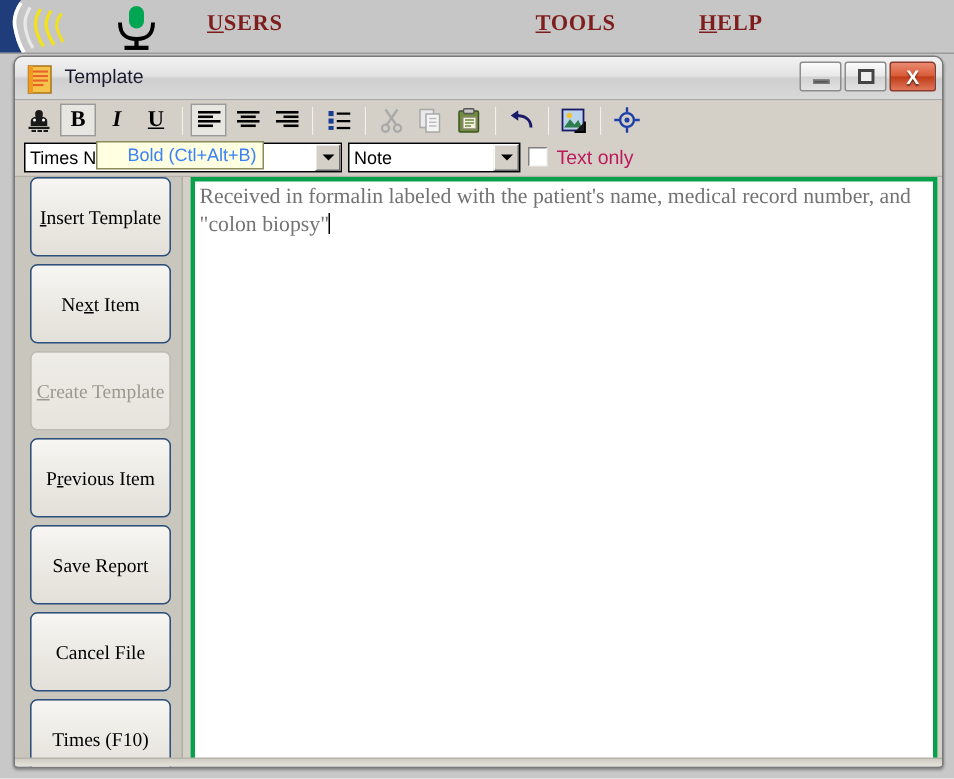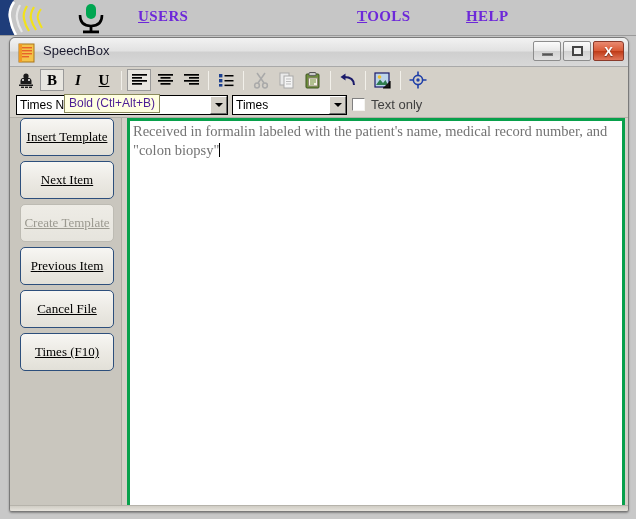--- a/index.html
+++ b/index.html
@@ -25,21 +25,21 @@
     width: 62px; height: 36px;
   }
   #mic-icon {
     position: absolute; left: 74px; top: 2px;
     width: 34px; height: 32px;
   }
   .menu-item {
     position: absolute; top: 8px;
     font-family: "Liberation Serif", serif;
     font-size: 15px; font-weight: bold;
-    color: #6d28d9; letter-spacing: .4px;
+    color: #7f1d1d; letter-spacing: .4px;
     white-space: nowrap; cursor: default;
   }
   .menu-item u { text-decoration: underline; }
   #menu-users { left: 138px; }
   #menu-vocabulary { left: 220px; }
   #menu-tools { left: 357px; text-align: right; }
   #menu-help { left: 466px; }
 
   
   #window {
@@ -178,43 +178,43 @@
     border-top: 4px solid #000;
   }
   #combo-font  { left: 6px;   width: 212px; }
   #combo-color { left: 222px; width: 115px; }
 
   #tooltip {
     position: absolute;
     left: 54px; top: 1px;
     background: #ffffe1;
     border: 1px solid #8a8a5c;
-    padding: 1px 4px 2px 4px;
-    font-size: 12px; color: #4c1d95;
+    padding: 1px 4px 2px 20px;
+    font-size: 12px; color: #3b82f6;
     font-family: "Liberation Sans", sans-serif;
     white-space: nowrap;
     z-index: 20;
   }
 
   #textonly-wrap {
     position: absolute; left: 342px; top: 4px;
     display: flex; align-items: center;
   }
   #textonly-box {
     width: 13px; height: 13px;
     background: #fff;
     border-top: 1px solid #808080;
     border-left: 1px solid #808080;
     border-right: 1px solid #f4f4f0;
     border-bottom: 1px solid #f4f4f0;
     outline: 1px solid #d4d0c8;
   }
   #textonly-label {
     margin-left: 6px;
-    font-size: 13px; color: #404040;
+    font-size: 13px; color: #be185d;
     font-family: "Liberation Sans", sans-serif;
   }
 
   
   #body-area {
     position: absolute;
     left: 0; top: 80px;
     width: 618px; height: 393px;
     background: #d4d0c8;
   }
@@ -222,32 +222,31 @@
     position: absolute; left: 0; top: 0;
     width: 112px; height: 393px;
     background: #c9c6be;
     border-right: 1px solid #b0ada5;
   }
   #sidebar-inner {
     position: absolute; left: 4px; top: 0;
     width: 104px;
   }
   .side-btn {
-    width: 94px; height: 38px;
+    width: 94px; height: 53px;
     margin: 0 0 5px 6px;
     background: linear-gradient(to bottom,#f7f6f3 0%,#eceae4 50%,#e2e0d8 100%);
     border: 1px solid #2d4f7c;
     border-radius: 5px;
     display: flex; align-items: center; justify-content: center;
     text-align: center;
     font-family: "Liberation Serif", serif;
     font-size: 13px; color: #000;
     line-height: 14px;
     cursor: default;
-    text-decoration: underline;
   }
   .side-btn.disabled {
     border: 1px solid #bdbbb3;
     color: #9b9990;
     background: linear-gradient(to bottom,#eeece6 0%,#e6e4dd 100%);
   }
   .side-btn u { text-decoration: underline; }
 
   
   #editor {
@@ -325,21 +324,21 @@
         <rect x="1" y="1" width="15" height="18" fill="#f5c24a" stroke="#a8761a"></rect>
         <g fill="#e8622a">
           <rect x="3" y="4" width="11" height="1.4"></rect>
           <rect x="3" y="7" width="11" height="1.4"></rect>
           <rect x="3" y="10" width="11" height="1.4"></rect>
           <rect x="3" y="13" width="8" height="1.4"></rect>
         </g>
         <rect x="1" y="1" width="3" height="18" fill="#f09a22"></rect>
       </svg>
     </div>
-    <div id="win-title">SpeechBox</div>
+    <div id="win-title">Template</div>
 
     <div class="winbtn" id="btn-min">
       <div class="winbtn-glyph">
           <div class="min-bar"></div>
         </div>
     </div>
     <div class="winbtn" id="btn-max">
       <div class="winbtn-glyph">
           <div class="max-box"></div>
         </div>
@@ -503,21 +502,21 @@
 
     <div id="toolbar2">
       <div class="combo" id="combo-font">
         <div class="combo-text">Times Ne</div>
         <div class="combo-arrow">
             <div class="arrow-dn"></div>
           </div>
       </div>
 
       <div class="combo" id="combo-color">
-        <div class="combo-text">Times</div>
+        <div class="combo-text">Note</div>
         <div class="combo-arrow">
             <div class="arrow-dn"></div>
           </div>
       </div>
 
       <div id="textonly-wrap">
         <div id="textonly-box"></div>
         <div id="textonly-label">Text only</div>
       </div>
 
@@ -540,20 +539,23 @@
 
         <div class="side-btn disabled">
           <span><u>C</u><span>reate Template</span></span>
         </div>
 
         <div class="side-btn">
           <span><span>P</span><u>r</u><span>evious Item</span></span>
         </div>
 
 
+        <div class="side-btn">
+          <span>Save Report</span>
+        </div>
 
         <div class="side-btn">
           <span>Cancel File</span>
         </div>
 
         <div class="side-btn">
           <span>Times (F10)</span>
         </div>
 
 

